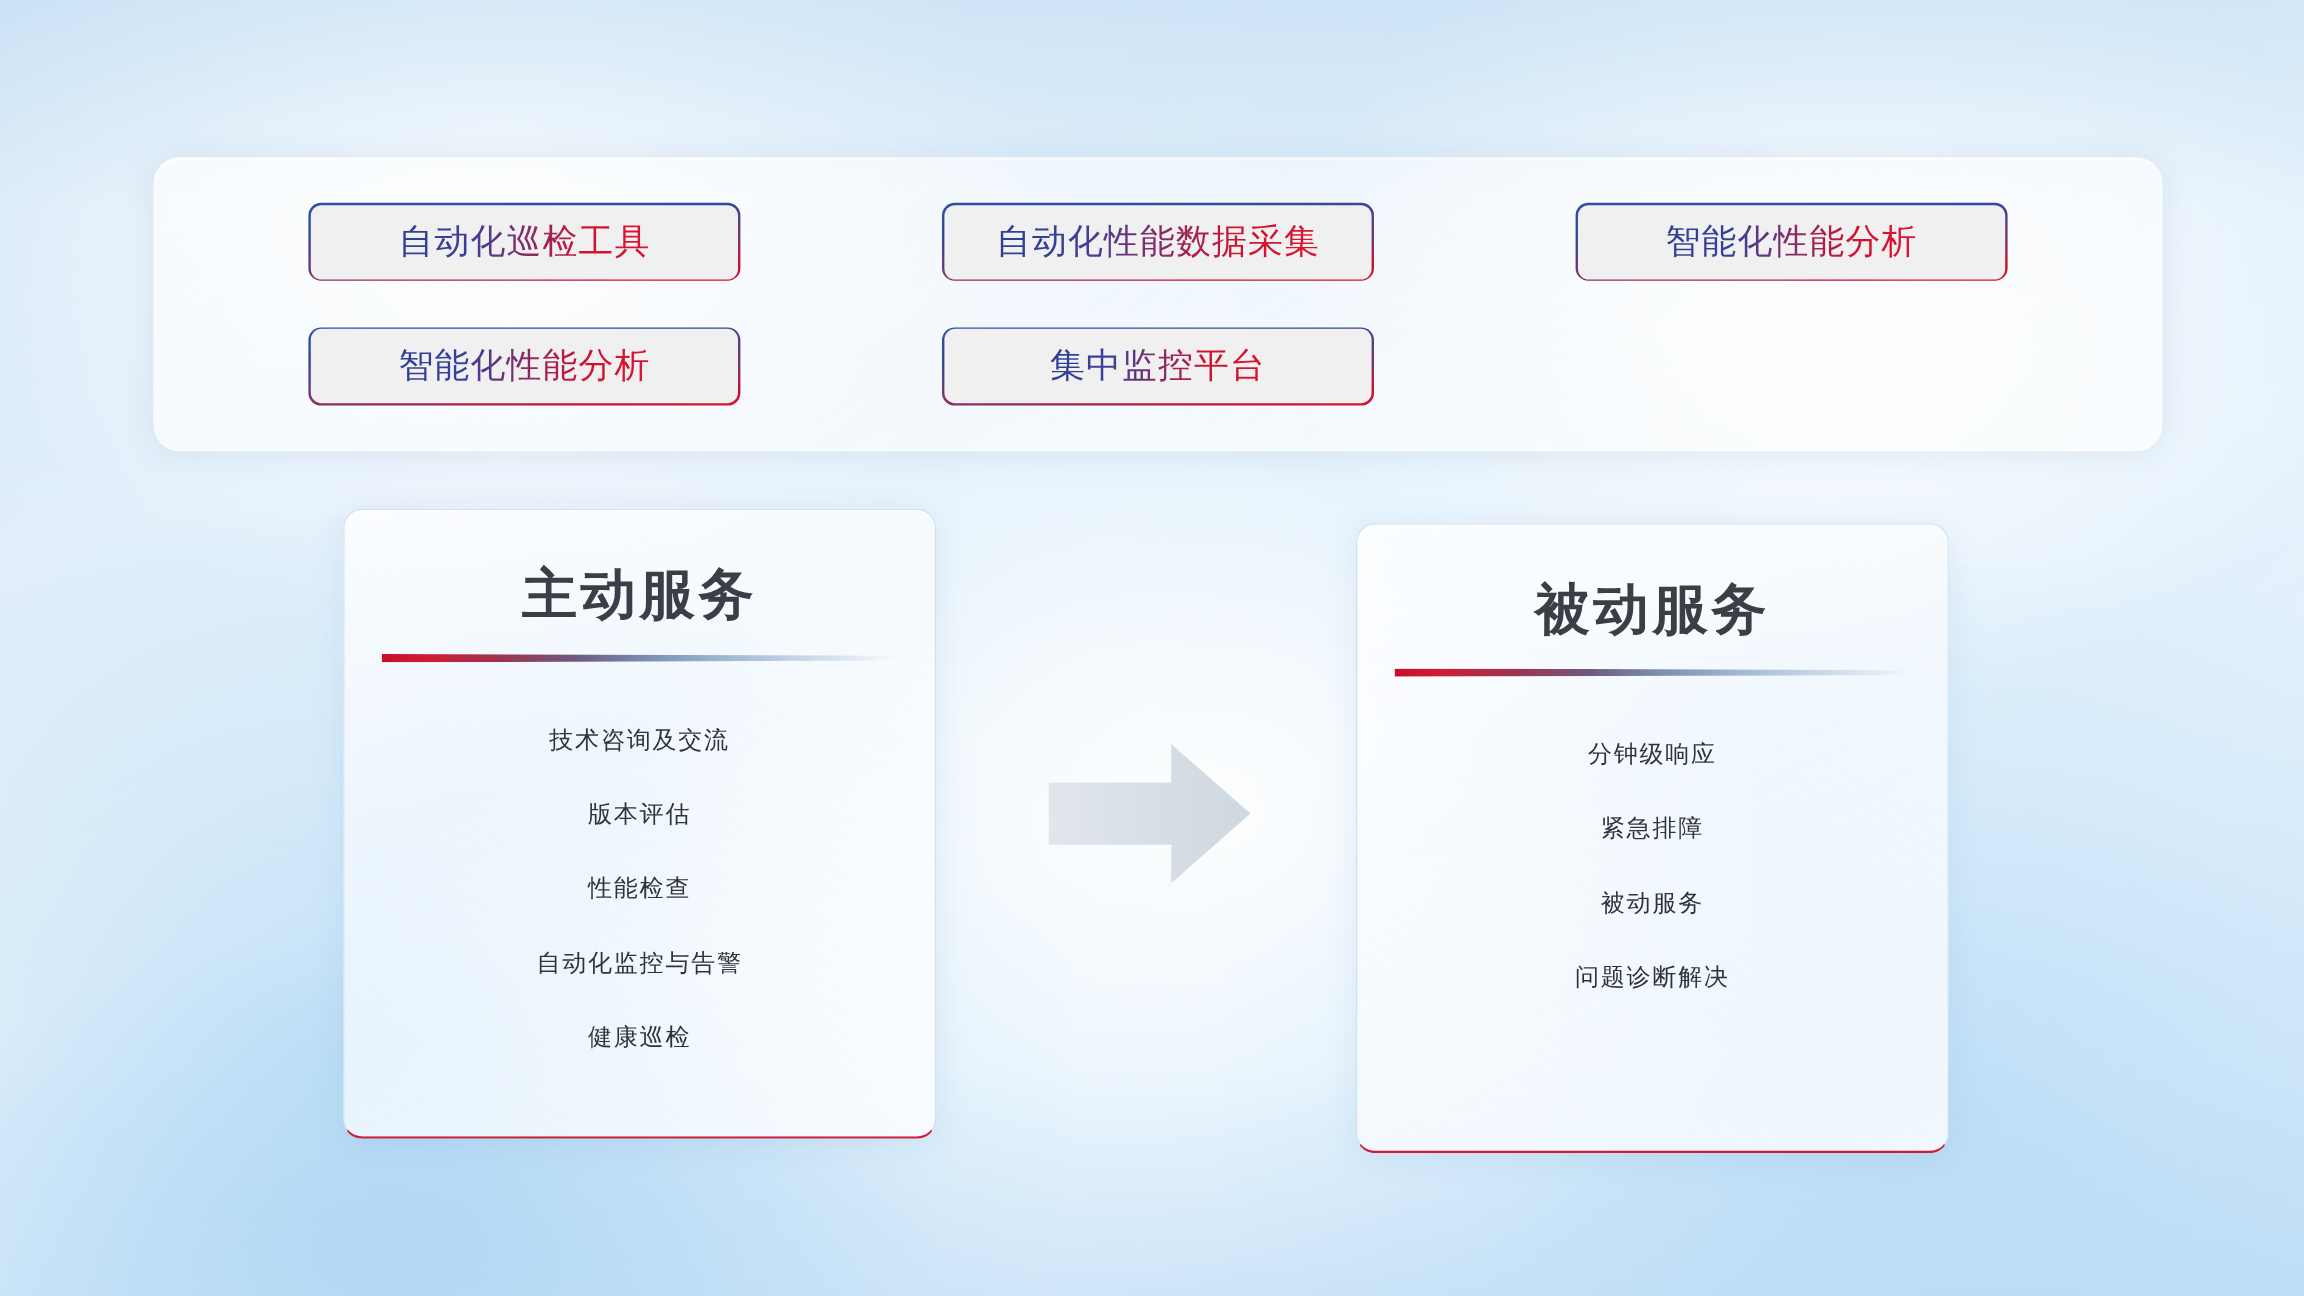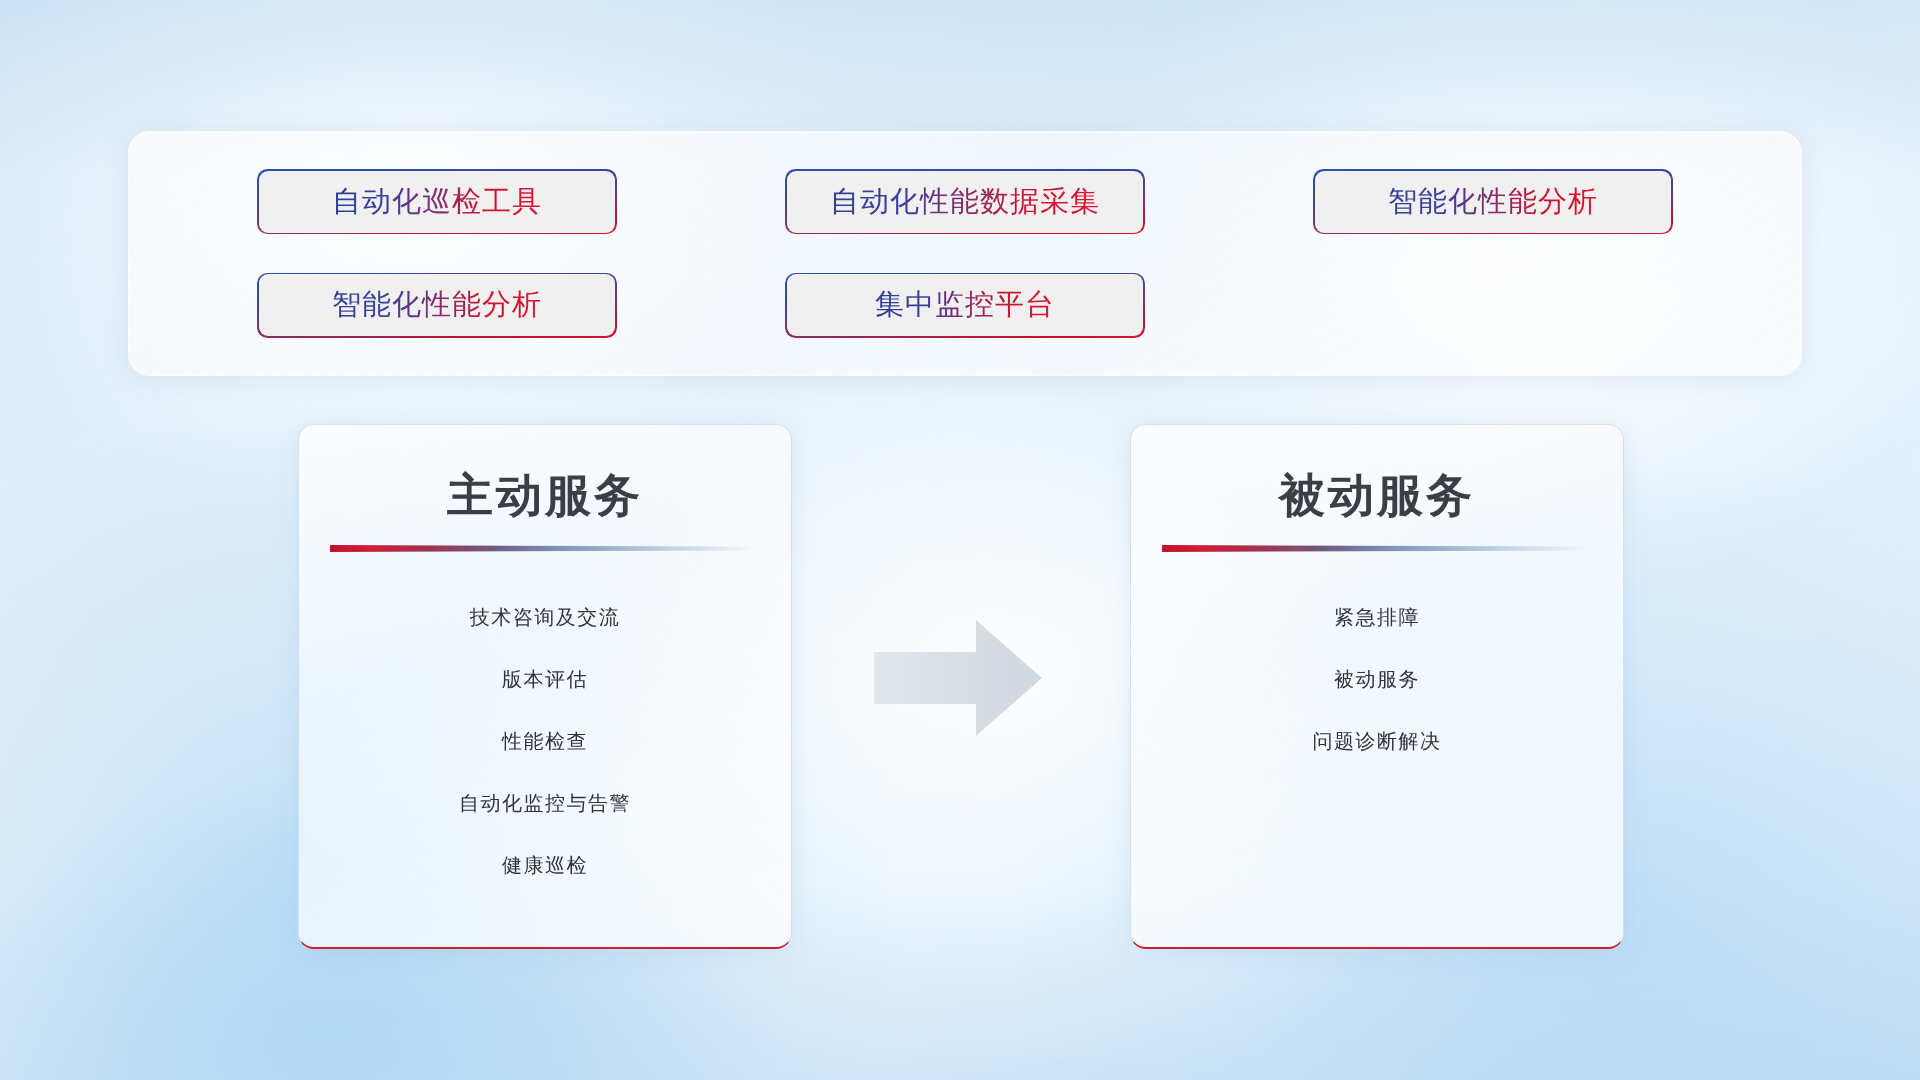--- a/index.html
+++ b/index.html
@@ -103,22 +103,22 @@
     position:absolute;
     width:494px;height:525px;
     border-radius:16px;
     background:linear-gradient(155deg,rgba(255,255,255,.80) 0%,rgba(252,253,255,.62) 38%,rgba(255,255,255,.78) 100%);
     border:1px solid rgba(206,222,238,.9);
     border-bottom:2px solid #cf1d35;
     box-shadow:0 4px 26px rgba(120,160,200,.16), inset 0 1px 0 rgba(255,255,255,.9);
     box-sizing:border-box;
     overflow:hidden;
   }
-  #card-left{left:298px;top:424px;}
-  #card-right{left:1130px;top:424px;}
+  #card-left{left:286px;top:424px;}
+  #card-right{left:1130px;top:436px;}
   .card-title{
     margin-top:40px;
     text-align:center;
     font-size:46px;
     font-weight:700;
     color:#3a3f46;
     letter-spacing:3px;
   }
   .card-divider{
     margin:18px auto 0 auto;
@@ -220,17 +220,18 @@
       </linearGradient>
     </defs>
     <path d="M2 34 H104 V2 L170 60 L104 118 V86 H2 Z" fill="url(#arrowGrad)"></path>
   </svg>
 </div>
 
 <div class="card" id="card-right">
   <div class="card-title">被动服务</div>
   <div class="card-divider"></div>
   <div class="card-list">
+    <div class="card-item">分钟级响应</div>
     <div class="card-item">紧急排障</div>
     <div class="card-item">被动服务</div>
     <div class="card-item">问题诊断解决</div>
   </div>
 </div>
 
 </body></html>

